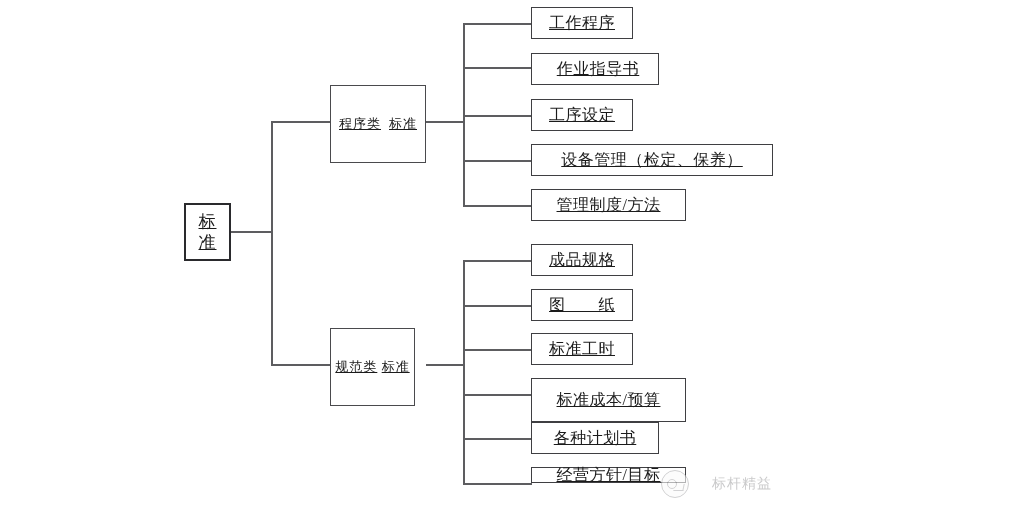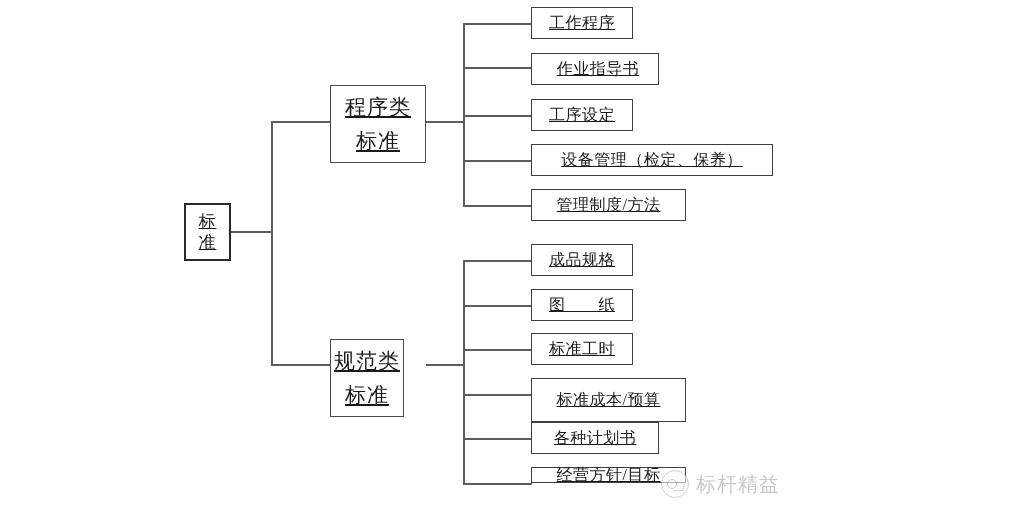--- a/index.html
+++ b/index.html
@@ -38,22 +38,21 @@
     border-color: #2a2a2d;
     font-size: 17px;
     flex-direction: column;
     letter-spacing: 1px;
   }
   .node.root .ch { display: block; }
 
   .node.category {
     border-width: 1.5px;
     border-color: #4a4a4d;
-    font-size: 21px;
-    flex-direction: column;
+    font-size: 13px;
     justify-content: space-evenly;
     letter-spacing: 1px;
   }
   .node.category .ln { display: block; }
 
   .node.leaf {
     font-size: 16px;
     padding: 0 10px;
     justify-content: flex-start;
   }
@@ -100,25 +99,26 @@
     position: absolute;
     right: 4px;
     top: 13px;
     width: 9px;
     height: 6px;
     border-bottom: 1.5px solid #b8b8ba;
     border-right: 1.5px solid #b8b8ba;
     transform: skewX(-12deg);
   }
   #wm-text {
-    font-size: 20px;
+    font-size: 14px;
     color: #a9a9ab;
     letter-spacing: 1px;
     white-space: nowrap;
     font-family: "Liberation Serif", "DejaVu Serif", serif;
+    margin-left: 16px;
   }
 </style>
 </head>
 <body>
 
 <div id="canvas">
 
   <div class="node root" style="left:184px; top:203px; width:47px; height:58px;">
     <span class="ch">标</span>
     <span class="ch">准</span>
@@ -160,21 +160,21 @@
   </div>
 
   <div class="node leaf center" style="left:531px; top:144px; width:242px; height:32px;">
     <span>设备管理（检定、保养）</span>
   </div>
 
   <div class="node leaf center" style="left:531px; top:189px; width:155px; height:32px;">
     <span>管理制度/方法</span>
   </div>
 
-  <div class="node category" style="left:330px; top:339px; width:74px; height:78px;">
+  <div class="node category" style="left:330px; top:328px; width:85px; height:78px;">
     <span class="ln">规范类</span>
     <span class="ln">标准</span>
   </div>
 
   <div class="line h" style="left:426px; top:364px; width:38px;"></div>
 
   <div class="line v" style="left:463px; top:260px; height:223px;"></div>
 
   <div class="line h" style="left:463px; top:260px; width:69px;"></div>
   <div class="line h" style="left:463px; top:305px; width:69px;"></div>

